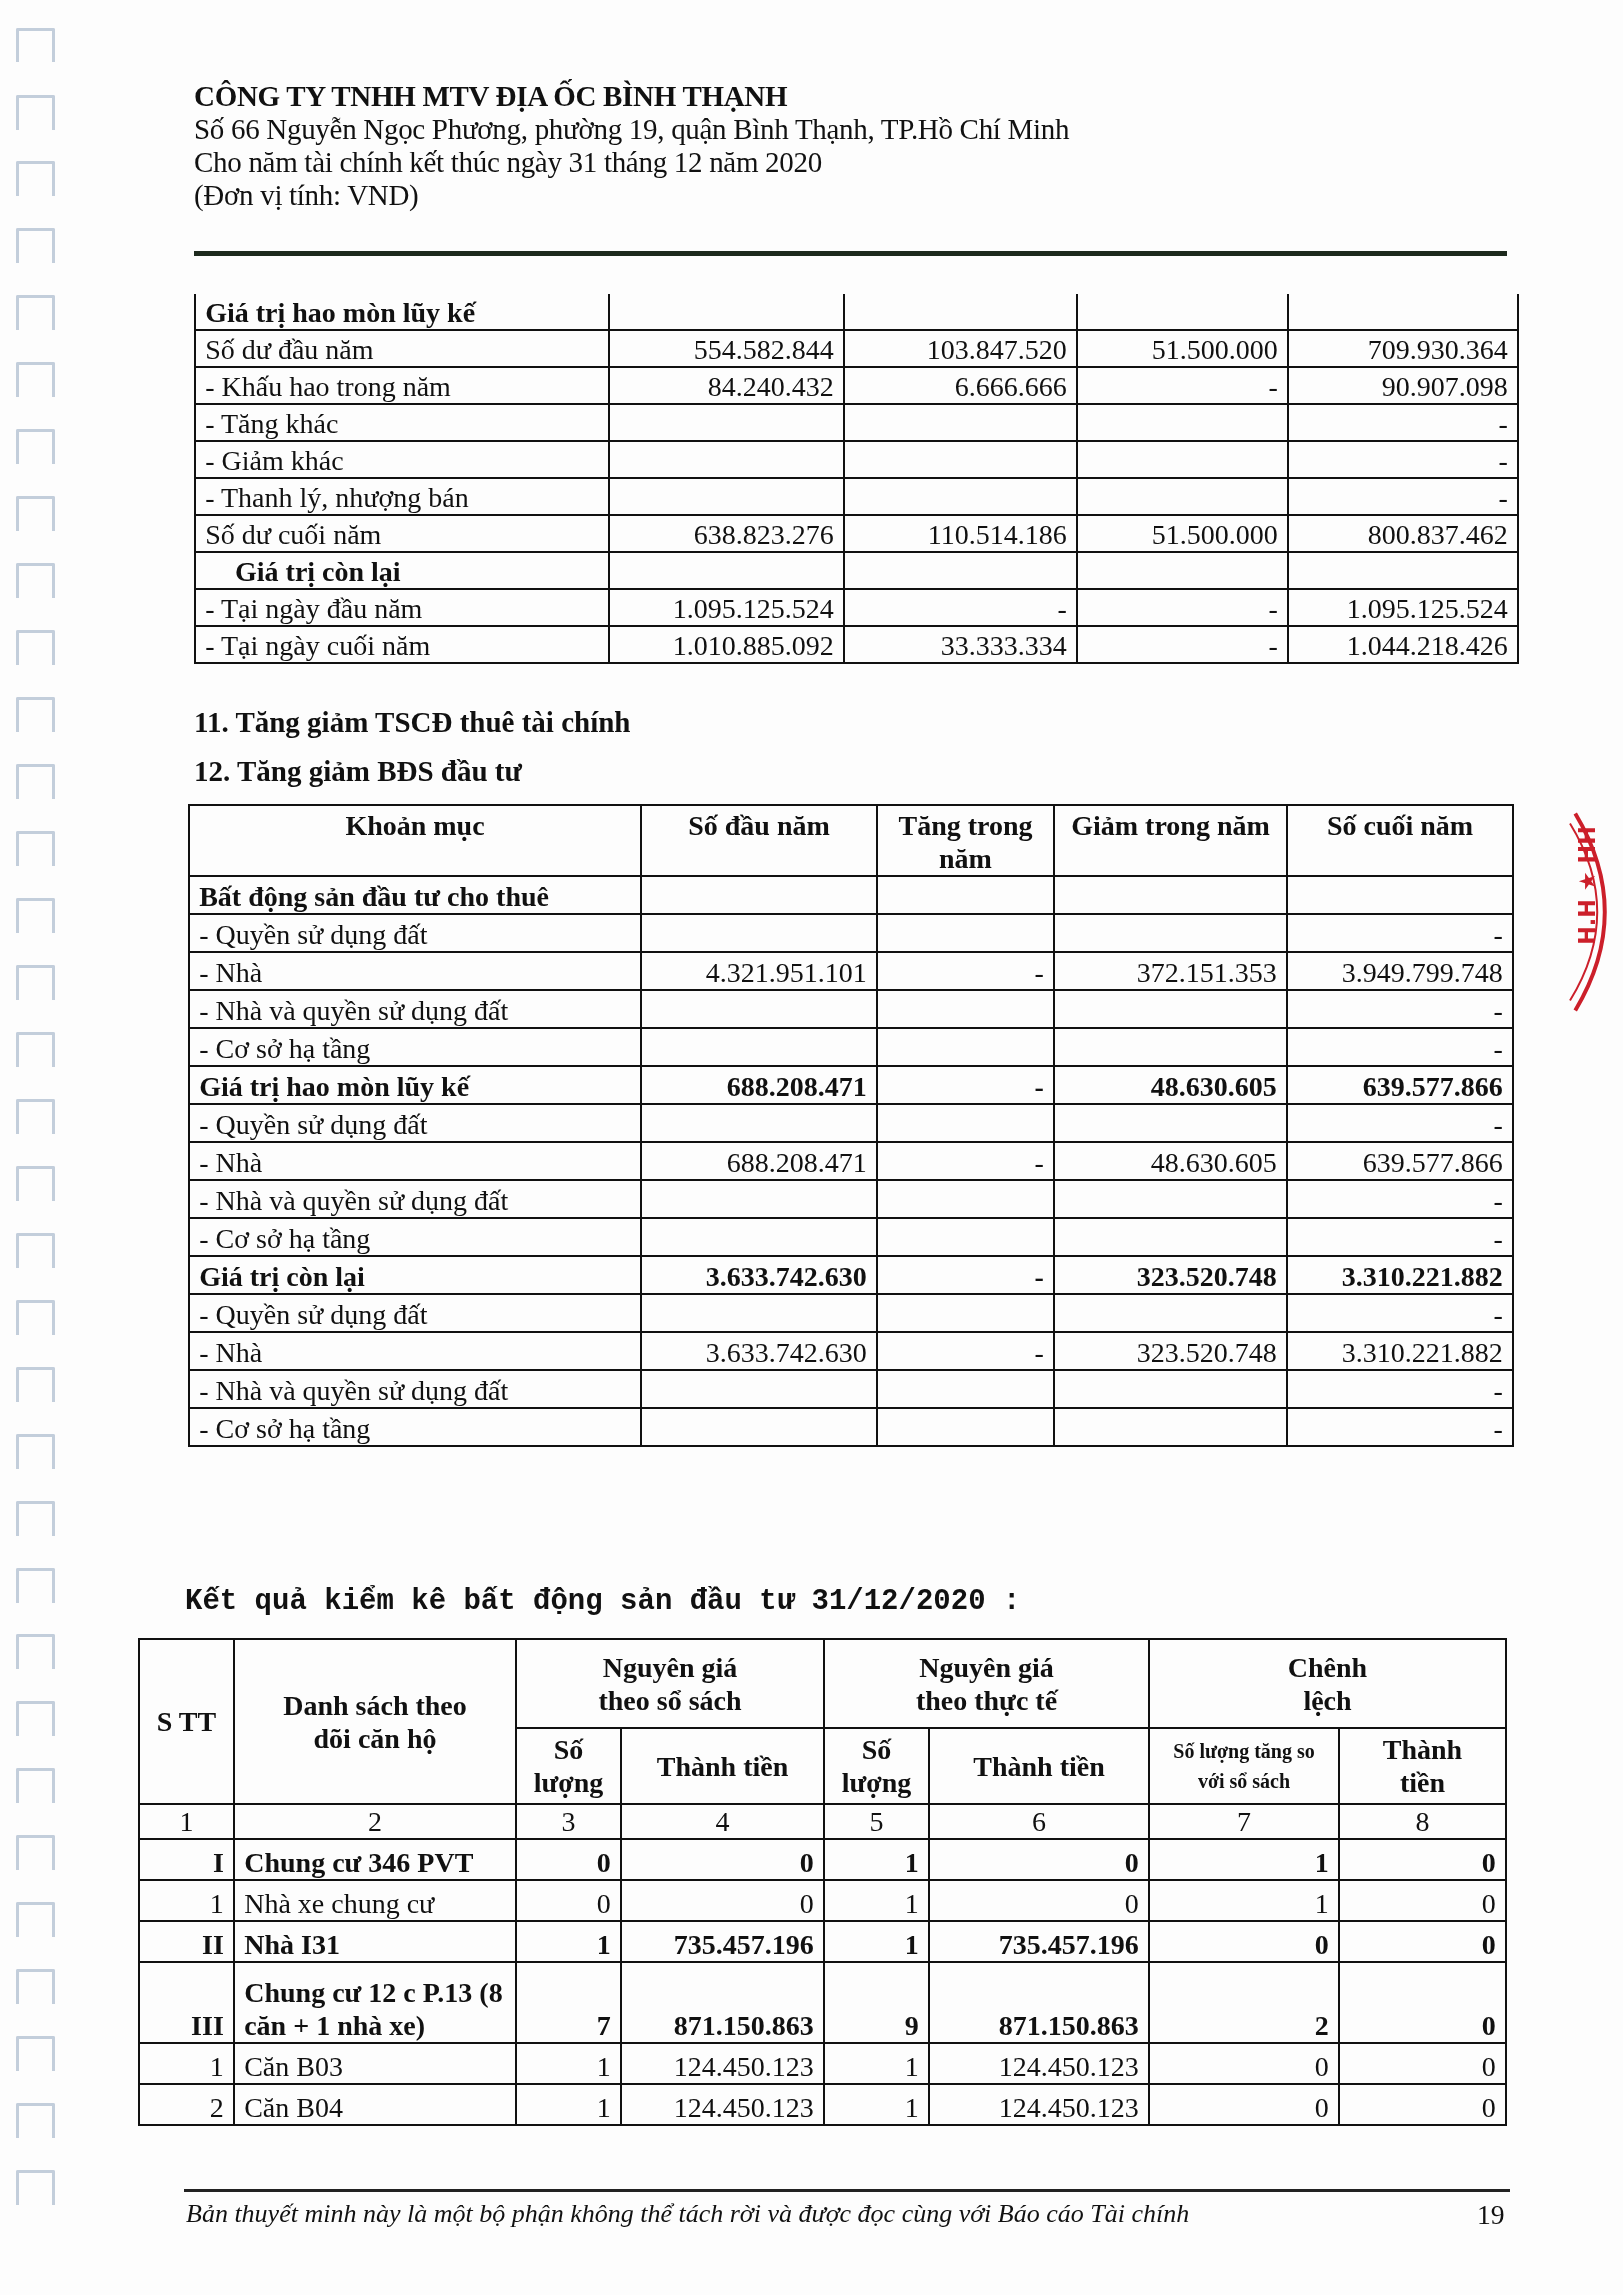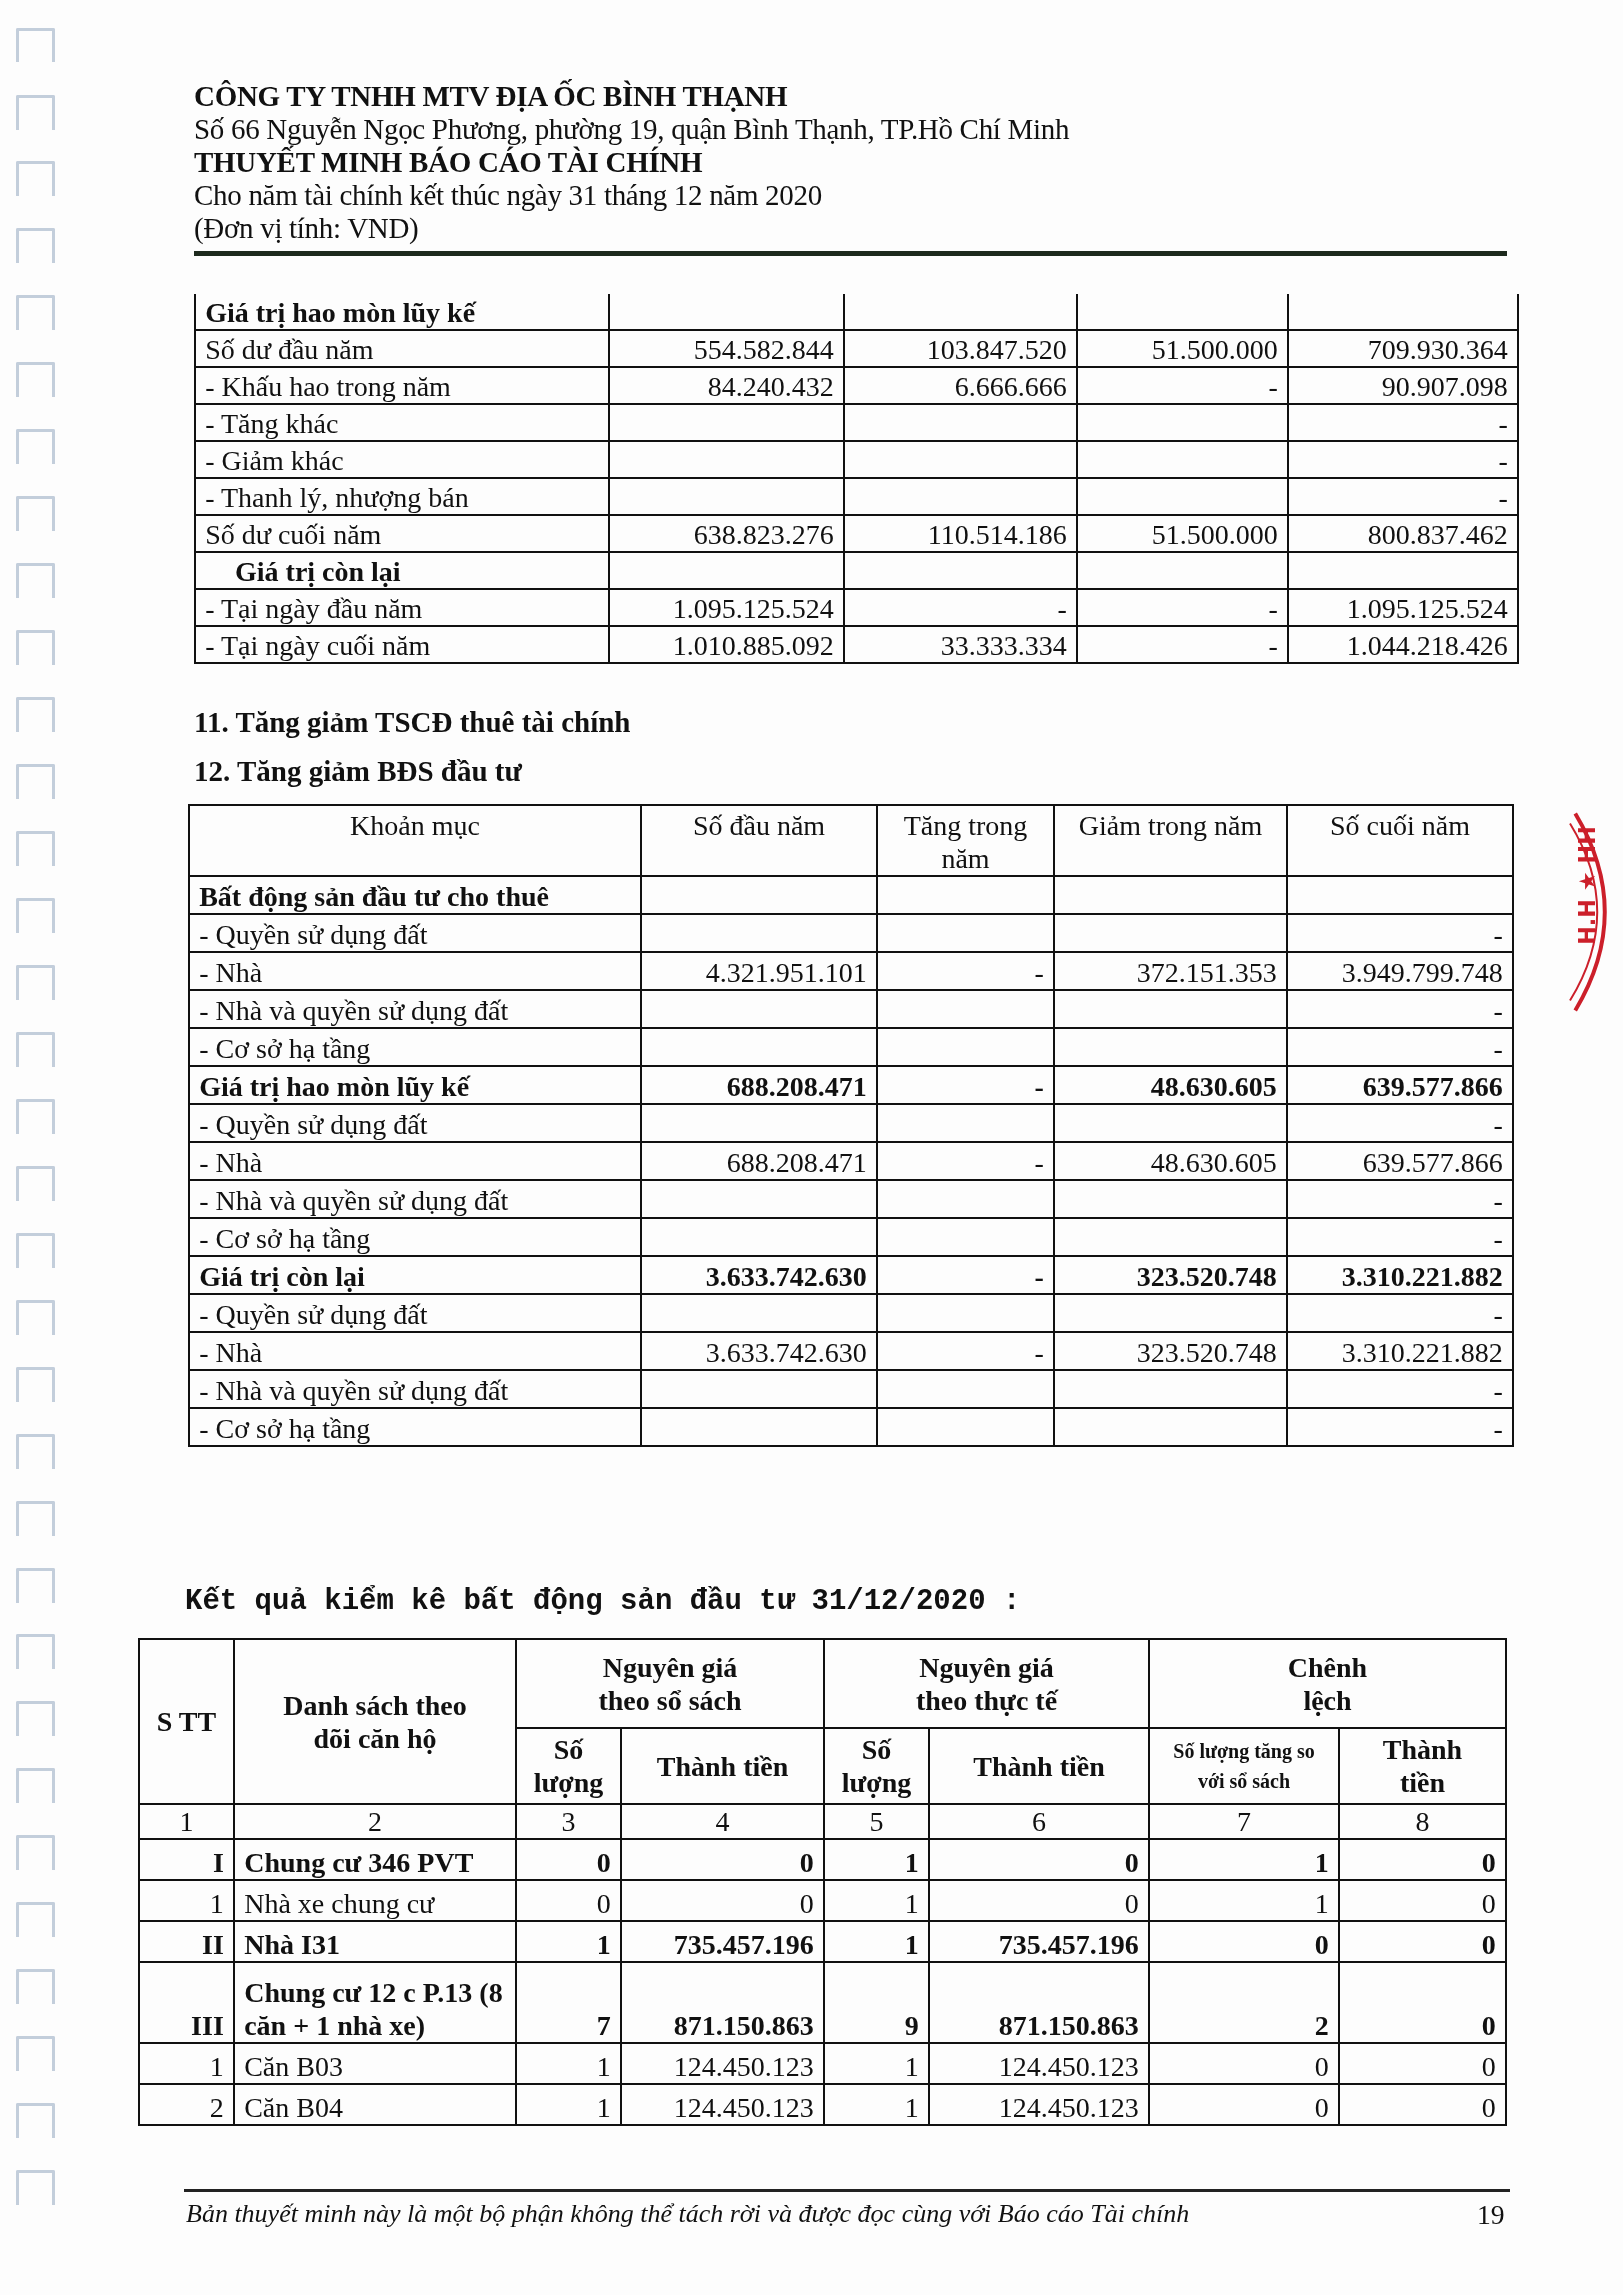--- a/index.html
+++ b/index.html
@@ -16,21 +16,21 @@
   td, th { border:2px solid #111; padding:0 9.2px; font-size:28px; line-height:33px; vertical-align:bottom; white-space:nowrap; }
   .num { text-align:right; }
   .bold { font-weight:bold; }
   .ctr { text-align:center; }
   #t1 { left:194px; top:294px; }
   #t1 td { height:35px; }
   #t1 tr:first-child td { border-top:none; }
   .sec { position:absolute; left:194px; font-size:29px; font-weight:bold; }
   #t2 { left:188px; top:804px; }
   #t2 td { height:36px; }
-  #t2 th { font-weight:normal; vertical-align:top; line-height:33px; padding-top:2.6px; height:66px; }
+  #t2 th { font-weight:bold; vertical-align:top; line-height:33px; padding-top:2.6px; height:66px; }
   #t3 { left:138px; top:1638px; }
   #t3 th { font-weight:bold; vertical-align:middle; text-align:center; white-space:normal; line-height:33px; }
   #t3 td { height:39px; }
   .inv-title { position:absolute; left:185px; top:1585px; font-size:29px; font-weight:bold;font-family:Liberation Mono, monospace; }
   .rule-bot { position:absolute; left:184px; top:2189px; width:1326px; height:3.3px; background:#222; }
   .footer { position:absolute; left:186px; top:2199px; font-size:26px; font-style:italic; }
   .pageno { position:absolute; left:1477px; top:2199px; font-size:27.6px; }
   .stamp { position:absolute; left:1562px; top:807px; width:79px; height:210px; }
 </style>
 </head>
@@ -68,21 +68,20 @@
     <div class="binder" style="top: 1902px;"></div>
     <div class="binder" style="top: 1969px;"></div>
     <div class="binder" style="top: 2036px;"></div>
     <div class="binder" style="top: 2103px;"></div>
     <div class="binder" style="top: 2170px;"></div>
   </div>
 
 <div class="hdr" style="top:80px">
   <div class="b">CÔNG TY TNHH MTV ĐỊA ỐC BÌNH THẠNH</div>
   <div>Số 66 Nguyễn Ngọc Phương, phường 19, quận Bình Thạnh, TP.Hồ Chí Minh</div>
-  <div class="b">THUYẾT MINH BÁO CÁO TÀI CHÍNH</div>
   <div>Cho năm tài chính kết thúc ngày 31 tháng 12 năm 2020</div>
   <div>(Đơn vị tính: VND)</div>
 </div>
 <div class="rule-top"></div>
 
 <table id="t1">
   <colgroup>
       <col style="width:414px">
       <col style="width:235px">
       <col style="width:233px">

